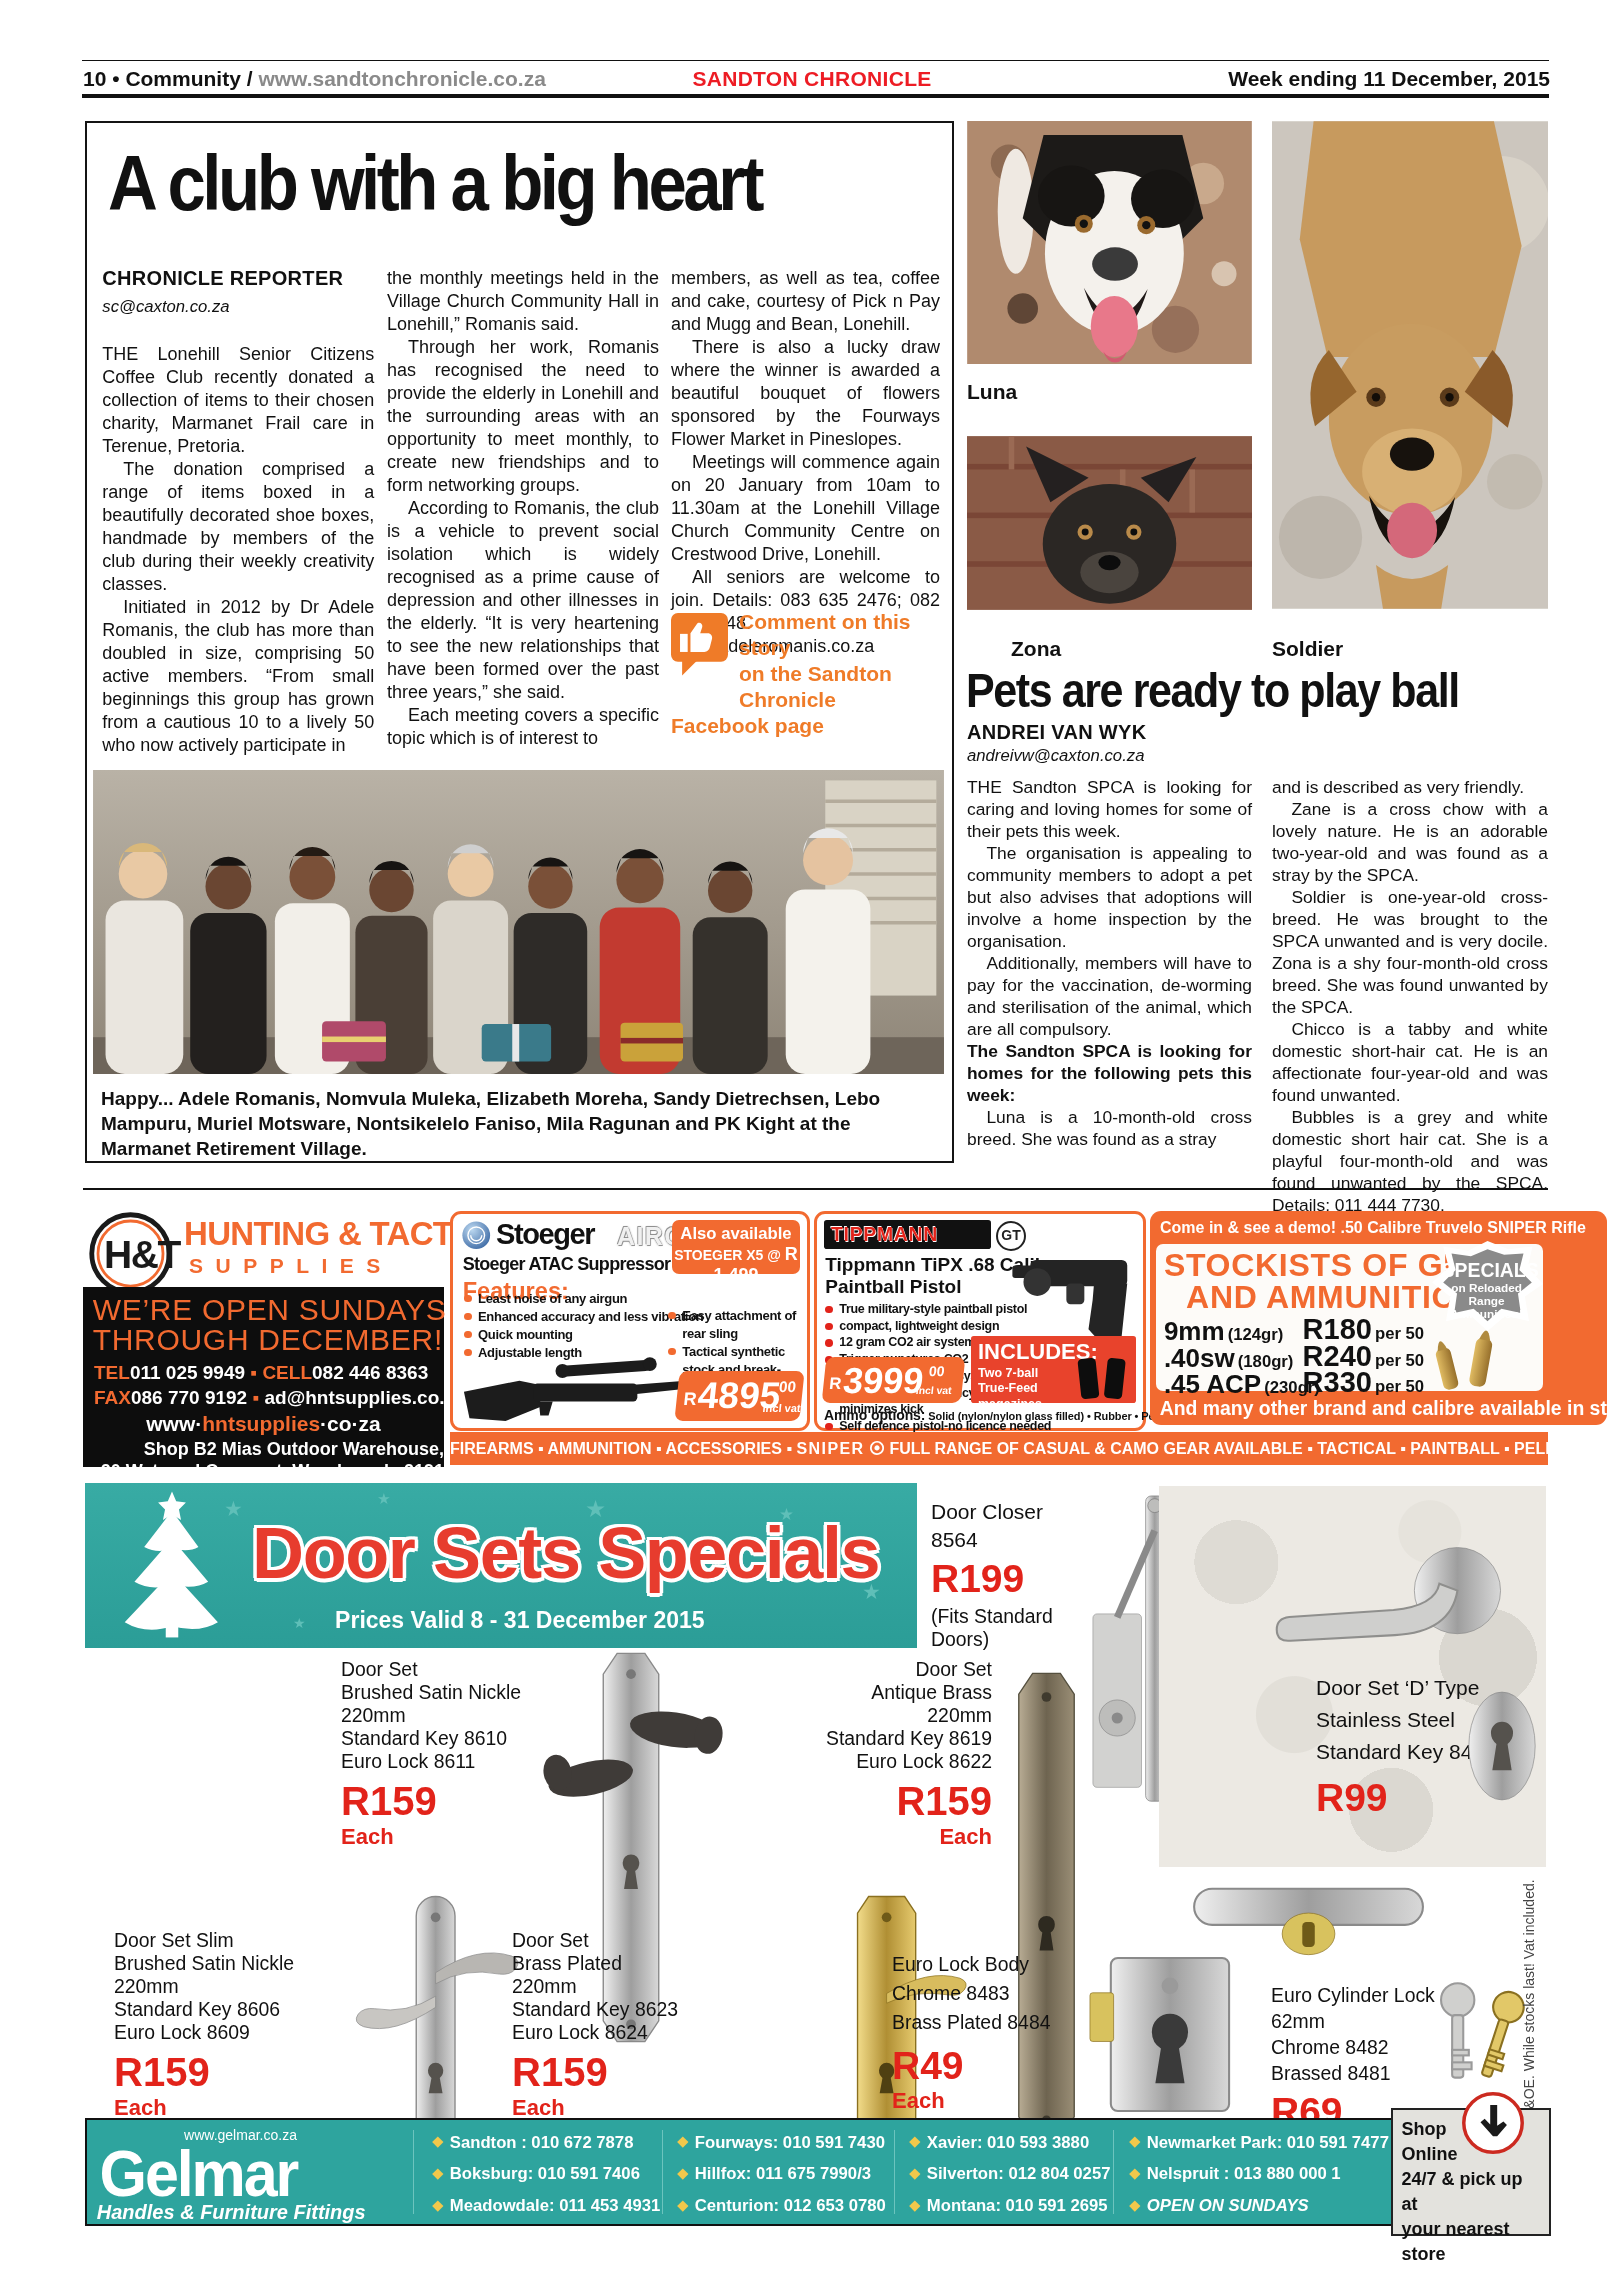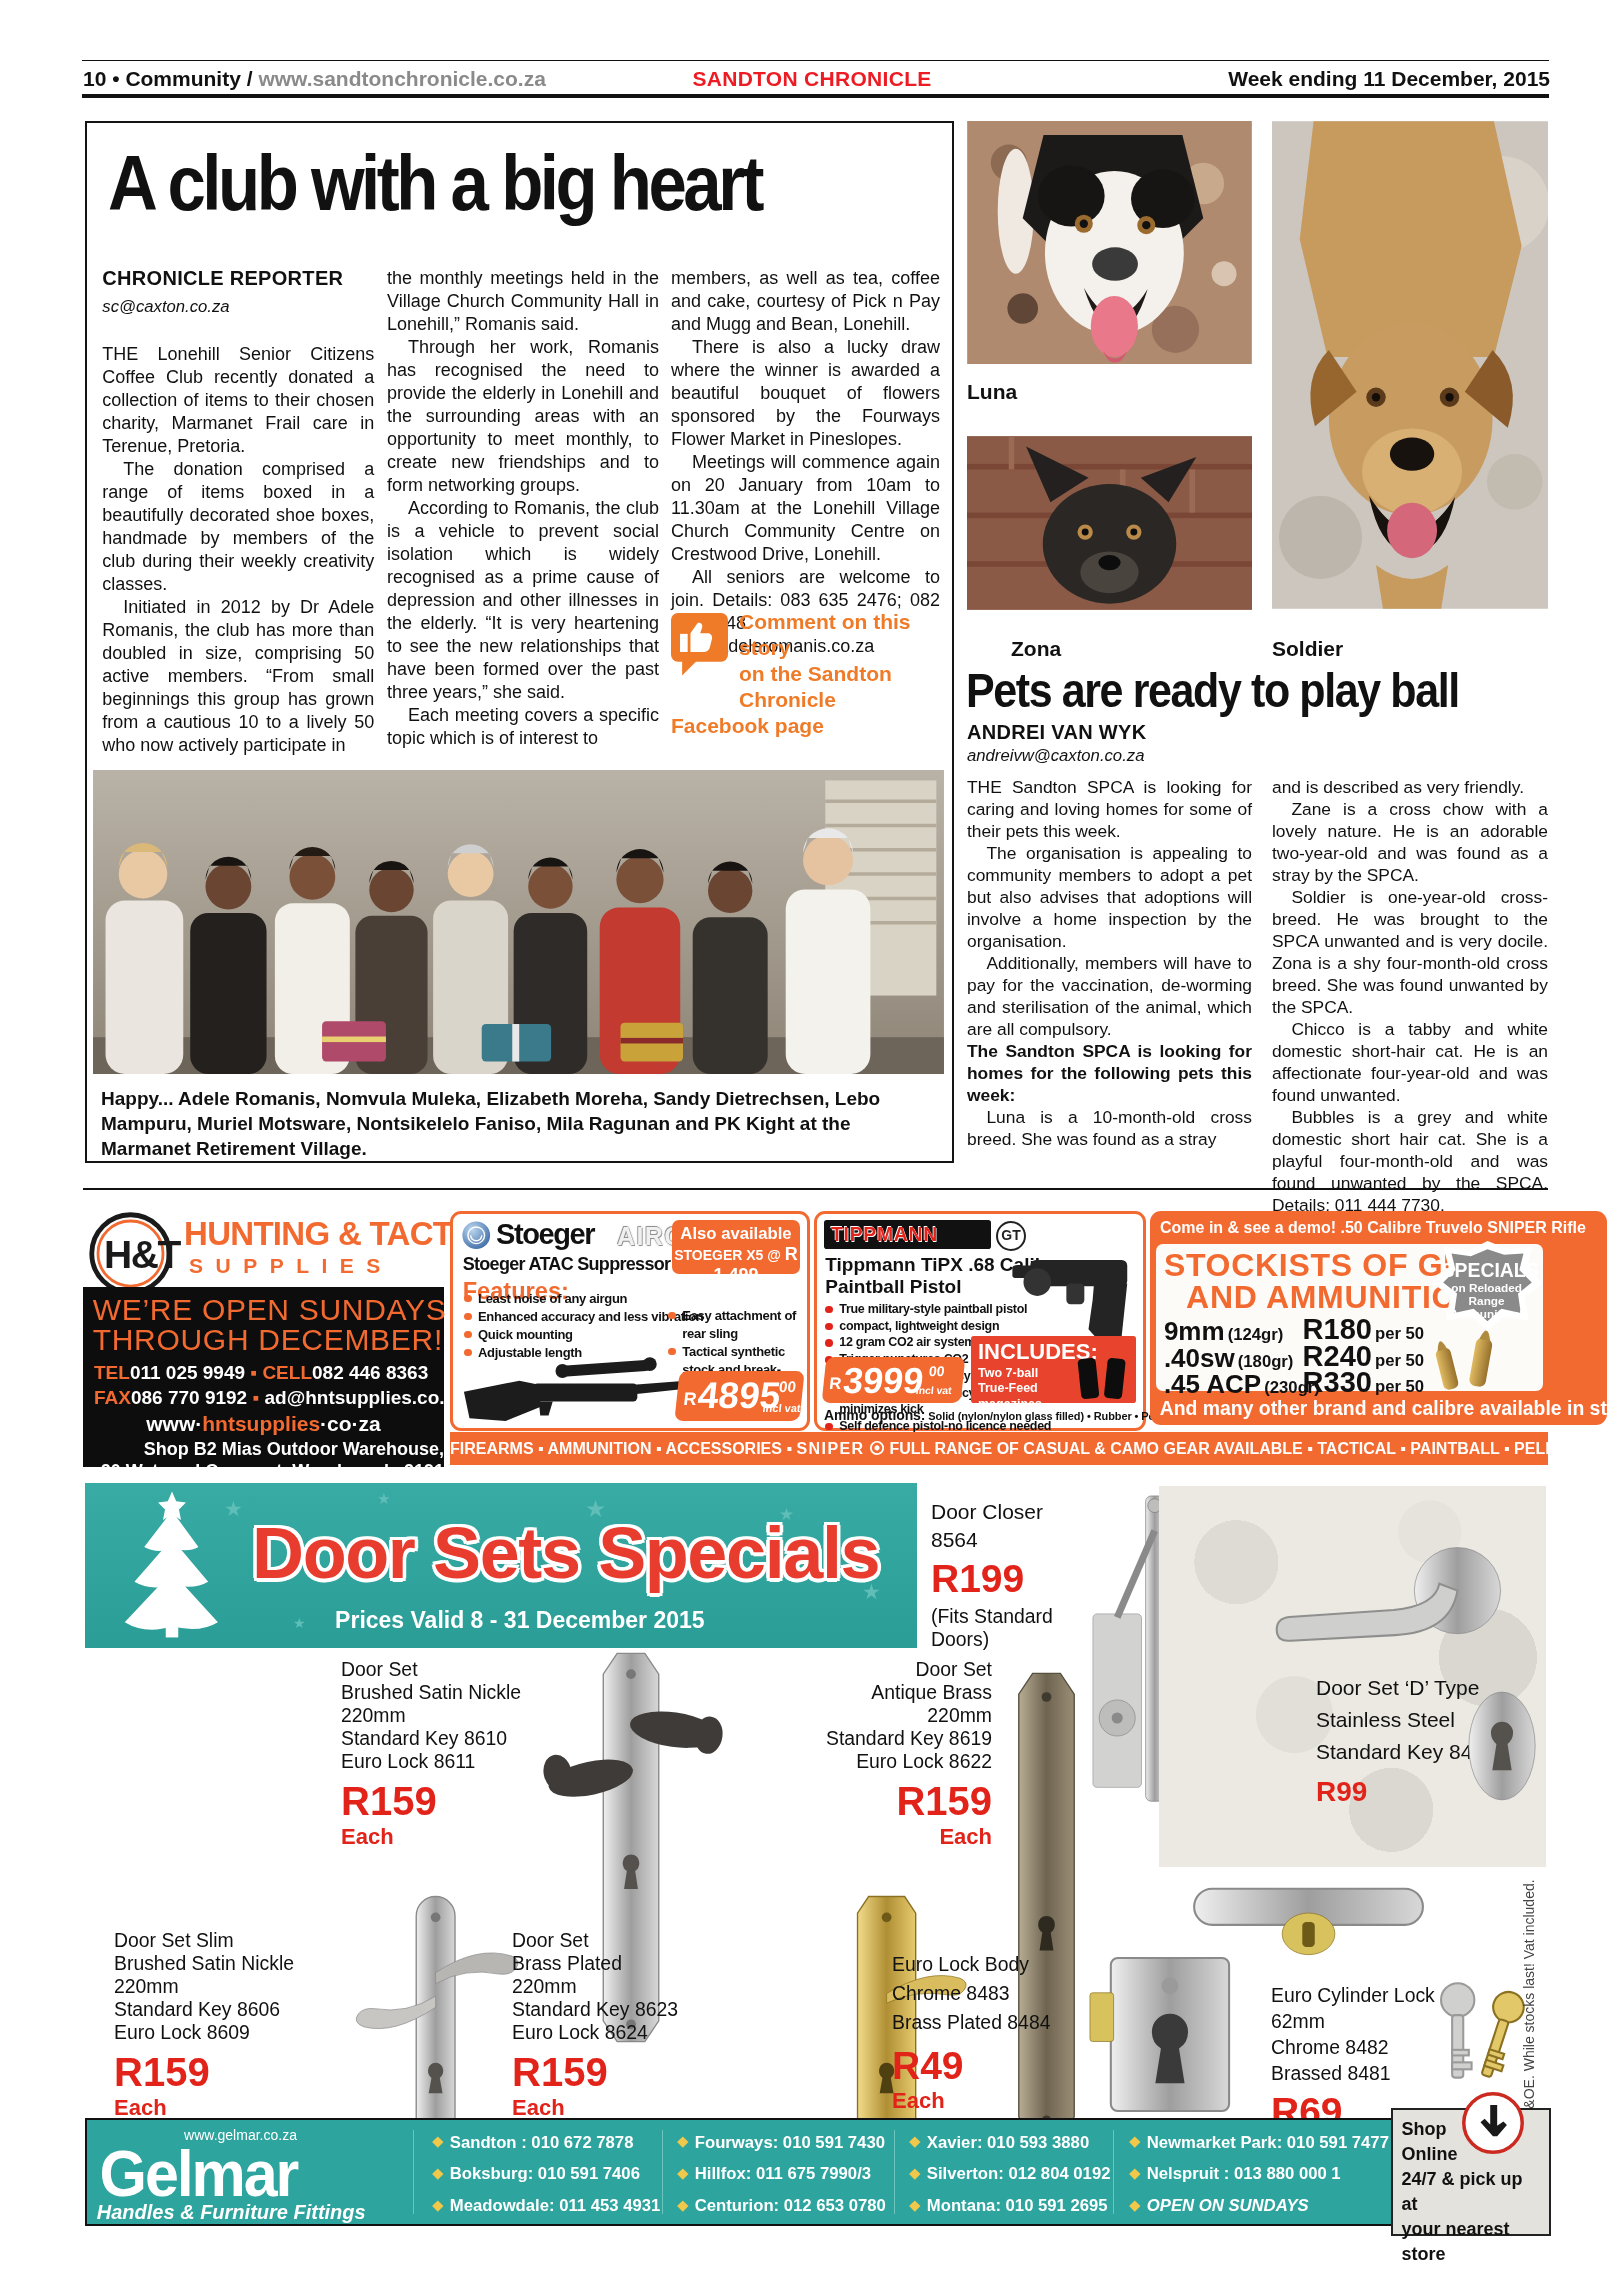--- a/index.html
+++ b/index.html
@@ -514,21 +514,21 @@
       radial-gradient(circle at 35% 60%, #e2dfd8 0 38px, transparent 39px),
       radial-gradient(circle at 60% 85%, #dbd8d1 0 42px, transparent 42px),
       #ece9e3;">
       <svg class="abs" style="left:83px;top:42px;" width="278" height="160" viewBox="0 0 400 230">
         <circle cx="310" cy="90" r="62" fill="url(#silvg)" stroke="#8a8a8a"></circle>
         <path d="M310 90 q-10 60 -90 64 l-150 8 q-20 2 -20 -16 q0 -16 18 -18 l150 -10 q60 -6 66 -38z" fill="#cfcfcd" stroke="#8f8f8d" stroke-width="3"></path>
       </svg>
       <div class="prod pre abs" style="left:157px;top:186px;font-size:21px;line-height:32px;">Door Set ‘D’ Type
 Stainless Steel
 Standard Key 8470</div>
-      <div class="rprice abs" style="left:157px;top:290px;font-size:28px;">R99</div>
+      <div class="rprice abs" style="left:157px;top:290px;font-size:39px;">R99</div>
       <svg class="abs" style="left:305px;top:201px;" width="76" height="118" viewBox="0 0 110 170">
         <ellipse cx="55" cy="85" rx="48" ry="78" fill="url(#silvg)" stroke="#8a8a8a"></ellipse>
         <path d="M55 50 a16 16 0 0 1 16 16 q0 10 -8 16 l6 38 h-28 l6 -38 q-8 -6 -8 -16 a16 16 0 0 1 16 -16z" fill="#55524d"></path>
       </svg>
     </div>
 
     <div class="abs" style="left:258px;top:179px;">
       <div class="prod pre">Door Set
 Brushed Satin Nickle
 220mm
@@ -678,21 +678,21 @@
       </ul>
       <div class="vdiv" style="left:575px;"></div>
       <ul class="abs stores" style="left:591px;top:12.5px;">
         <li>Fourways: 010 591 7430</li>
         <li>Hillfox: 011 675 7990/3</li>
         <li>Centurion: 012 653 0780</li>
       </ul>
       <div class="vdiv" style="left:807px;"></div>
       <ul class="abs stores" style="left:823px;top:12.5px;">
         <li>Xavier: 010 593 3880</li>
-        <li>Silverton: 012 804 0192</li>
+        <li>Silverton: 012 804 0257</li>
         <li>Montana: 010 591 2695</li>
       </ul>
       <div class="vdiv" style="left:1026px;"></div>
       <ul class="abs stores" style="left:1043px;top:12.5px;">
         <li>Newmarket Park: 010 591 7477</li>
         <li>Nelspruit : 013 880 000 1</li>
         <li style="font-style:italic;">OPEN ON SUNDAYS</li>
       </ul>
 
       <div class="abs shopbox pre" style="left:1304px;top:-12.5px;width:139px;height:110px;">Shop

